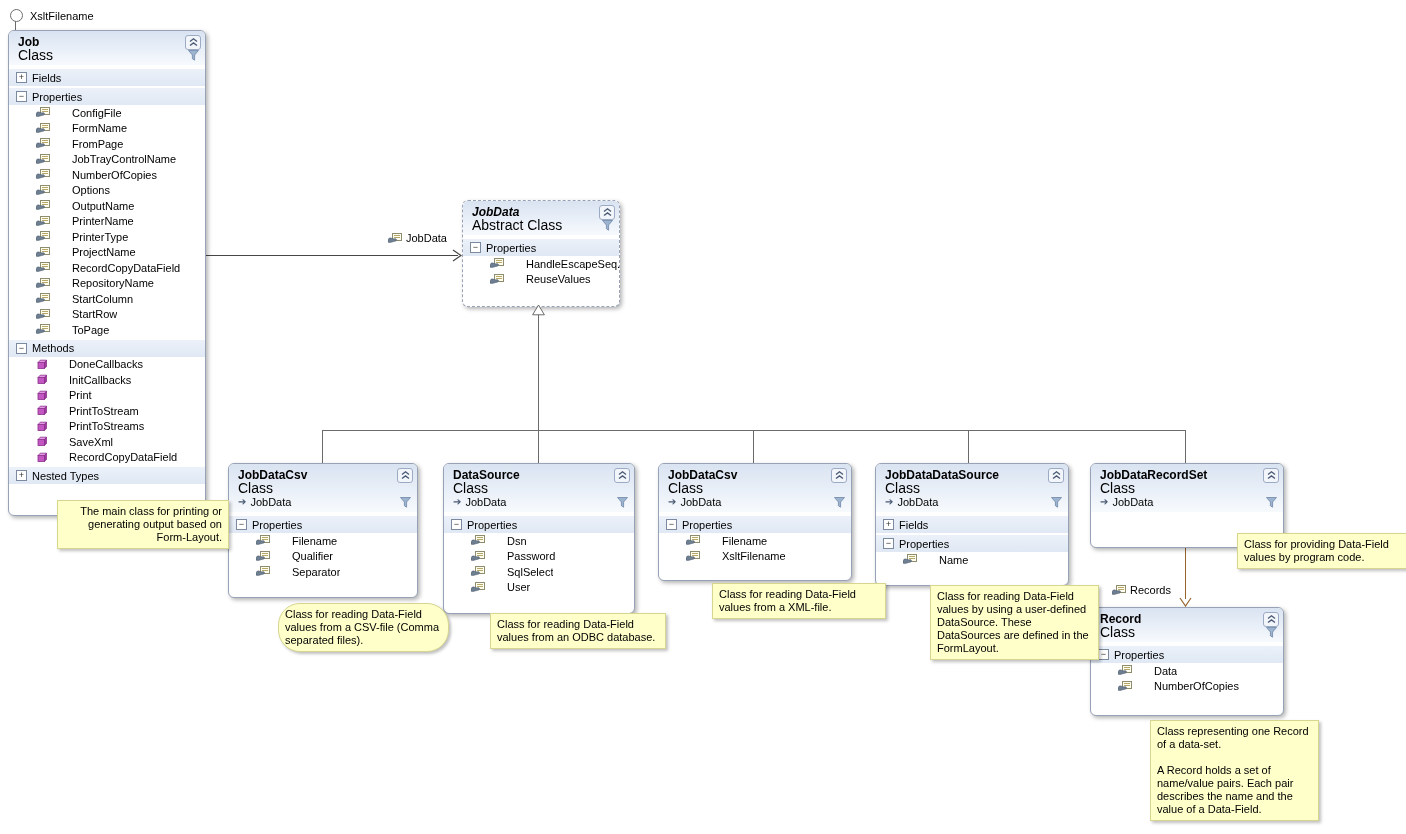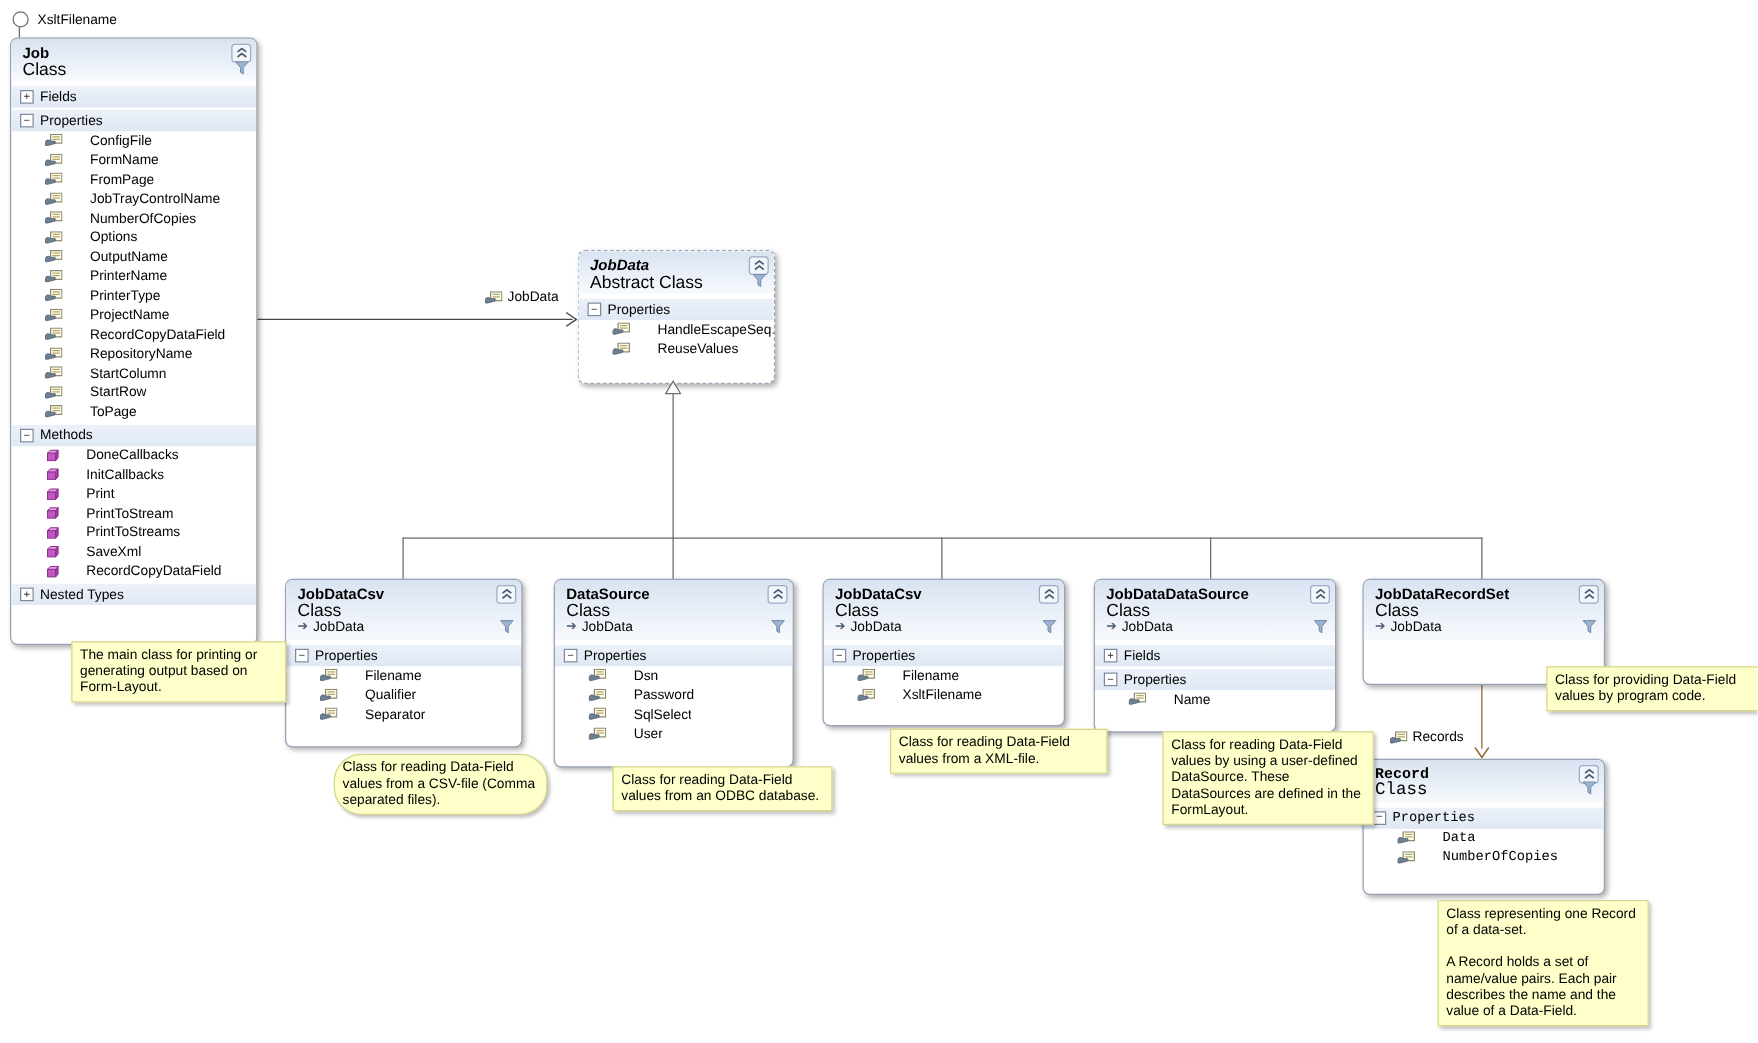--- a/index.html
+++ b/index.html
@@ -54,24 +54,24 @@
   .lolli-label{position:absolute;font-size:11px;z-index:2;white-space:nowrap;}
 
   
   #cb-job{left:8px;top:30px;width:196px;min-height:484px;}
   #cb-jobdata{left:462px;top:200px;width:156px;min-height:105px;}
   #cb-jobdatacsv{left:228px;top:463px;width:188px;min-height:133px;}
   #cb-jobdataodbc{left:443px;top:463px;width:190px;min-height:149px;}
   #cb-jobdataxml{left:658px;top:463px;width:192px;min-height:116px;}
   #cb-jobdatadatasource{left:875px;top:463px;width:192px;min-height:121px;}
   #cb-jobdatarecordset{left:1090px;top:463px;width:192px;min-height:83px;}
-  #cb-record{left:1090px;top:607px;width:192px;min-height:107px;font-family:Liberation Mono, monospace;}
-
-  #note-job{left:57px;top:513px;width:158px;}
-  #note-csv{left:267px;top:603px;width:157px;border-radius:22px;}
+  #cb-record{left:1090px;top:607px;width:192px;min-height:107px;}
+
+  #note-job{left:57px;top:500px;width:158px;text-align:right;}
+  #note-csv{left:278px;top:603px;width:157px;border-radius:22px;}
   #note-odbc{left:490px;top:613px;width:162px;}
   #note-xml{left:712px;top:583px;width:160px;}
   #note-datasource{left:930px;top:585px;width:155px;}
   #note-recordset{left:1237px;top:533px;width:162px;}
   #note-record{left:1150px;top:720px;width:155px;}
 </style>
 </head>
 <body>
 
 <svg width="0" height="0" style="position:absolute">

